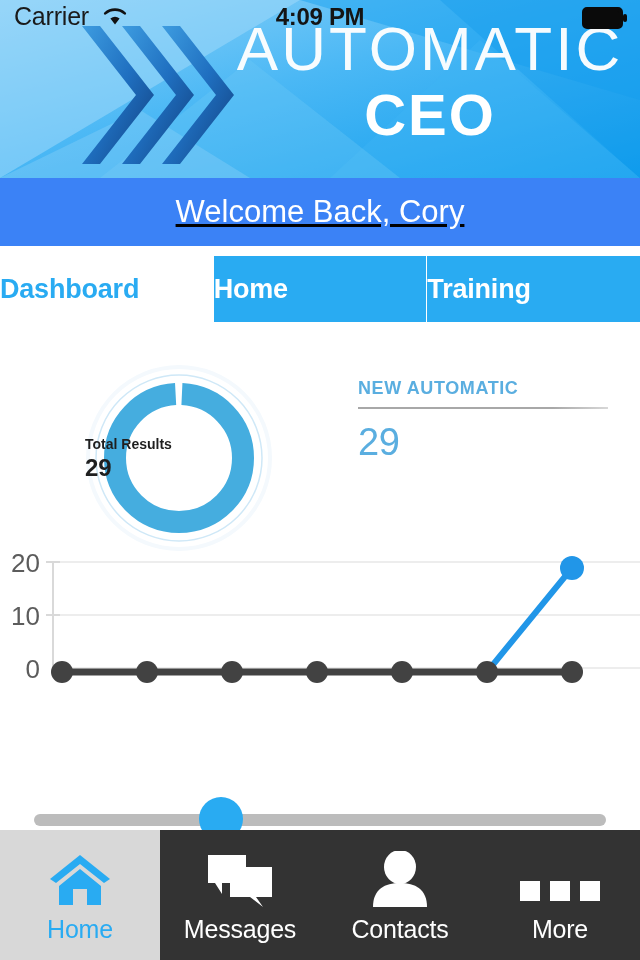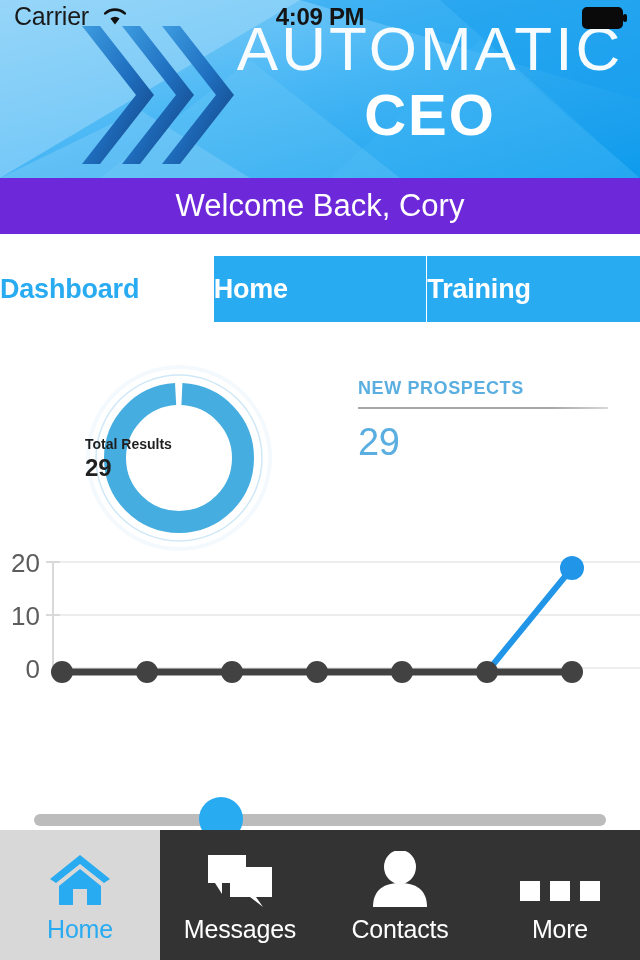--- a/index.html
+++ b/index.html
@@ -46,23 +46,23 @@
     font-family:"Liberation Sans", sans-serif;
     opacity:.96;
   }
   .brand-bot {
     font-size:58px; line-height:62px; color:#ffffff;
     font-weight:bold; letter-spacing:2px; margin-top:4px;
   }
 
   
   .welcome {
-    position:absolute; left:0; top:178px; width:640px; height:56px;
-    background:#6d28d9;
-    display:flex; align-items:center; justify-content:center;
+    position:absolute; left:0; top:178px; width:640px; height:68px;
+    background:#3b82f6;
+    display:flex; align-items:center; justify-content:center;text-decoration:underline;
   }
   .welcome-txt { color:#ffffff; font-size:31px; font-weight:400; letter-spacing:0px; }
 
   
   .tabs {
     position:absolute; left:0; top:256px; width:640px; height:66px;
     display:flex;
   }
   .tab {
     flex:1 1 0; display:flex; align-items:center; 
@@ -223,21 +223,21 @@
       <circle cx="94" cy="94" r="83" fill="none" stroke="#cfe8f7" stroke-width="1.5"></circle>
       <circle cx="94" cy="94" r="64" fill="none" stroke="#45addf" stroke-width="22" stroke-dasharray="395 7" stroke-dashoffset="-3" transform="rotate(-90 94 94)"></circle>
     </svg>
     <div class="donut-center">
       <div class="donut-label">Total Results</div>
       <div class="donut-value">29</div>
     </div>
   </div>
 
   <div class="prospects">
-    <div class="prospects-title">NEW PROSPECTS</div>
+    <div class="prospects-title">NEW AUTOMATIC</div>
     <div class="prospects-rule"></div>
     <div class="prospects-value">29</div>
   </div>
 
   <div class="chart">
     <svg viewBox="0 0 640 156" xmlns="http://www.w3.org/2000/svg">
 
       <line x1="52" y1="26" x2="640" y2="26" stroke="#ededed" stroke-width="2"></line>
       <line x1="52" y1="79" x2="640" y2="79" stroke="#ededed" stroke-width="2"></line>
       <line x1="52" y1="132" x2="640" y2="132" stroke="#ededed" stroke-width="2"></line>

